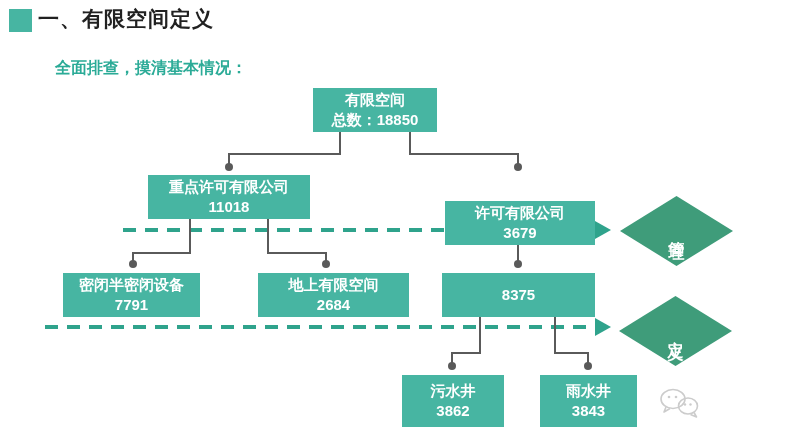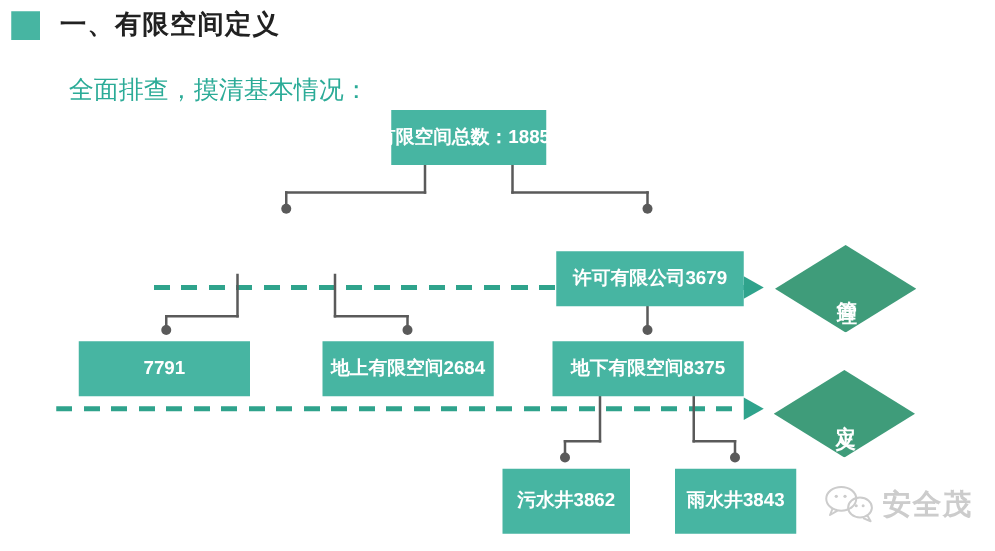--- a/index.html
+++ b/index.html
@@ -14,31 +14,31 @@
   *{margin:0;padding:0;box-sizing:border-box;}
   html,body{background:#fff;}
   body{font-family:"Liberation Sans","DejaVu Sans",sans-serif;}
   .slide{
     position:relative;width:796px;height:441px;background:#ffffff;overflow:hidden;
   }
   .header-square{
     position:absolute;left:9px;top:9px;width:23px;height:23px;background:var(--box-teal);
   }
   .page-title{
-    position:absolute;left:48px;top:5px;font-size:21px;font-weight:700;
+    position:absolute;left:38px;top:5px;font-size:21px;font-weight:700;
     color:var(--title-dark);letter-spacing:1px;white-space:nowrap;font-family:Liberation Mono, monospace;
   }
   .subtitle{
-    position:absolute;left:55px;top:58px;font-size:20px;font-weight:400;
+    position:absolute;left:55px;top:58px;font-size:16px;font-weight:700;
     color:var(--subtitle-teal);white-space:nowrap;
   }
   .node{
     position:absolute;background:var(--box-teal);color:#ffffff;font-weight:700;
     font-size:15px;line-height:20px;text-align:left;
-    display:flex;flex-direction:row;justify-content:center;align-items:center;
+    display:flex;flex-direction:column;justify-content:center;align-items:center;
   }
   .node span{display:block;white-space:nowrap;}
   .conn{position:absolute;background:var(--connector-gray);}
   .dot{
     position:absolute;width:8px;height:8px;border-radius:50%;
     background:var(--connector-gray);
   }
   .dash-line{
     position:absolute;height:4px;
     background:repeating-linear-gradient(90deg,var(--dash-teal) 0 13px,transparent 13px 22px);
@@ -103,33 +103,37 @@
   <div class="dot" style="left:448px;top:362px;"></div>
   <div class="conn" style="left:554px;top:316px;width:2px;height:38px;"></div>
   <div class="conn" style="left:554px;top:352px;width:35px;height:2px;"></div>
   <div class="conn" style="left:587px;top:352px;width:2px;height:14px;"></div>
   <div class="dot" style="left:584px;top:362px;"></div>
 
   <div class="node" style="left:313px;top:88px;width:124px;height:44px;">
     <span>有限空间</span>
     <span>总数：18850</span>
   </div>
+  <div class="node" style="left:148px;top:175px;width:162px;height:44px;">
+    <span>重点许可有限公司</span>
+    <span>11018</span>
+  </div>
   <div class="node" style="left:445px;top:175px;width:150px;height:44px;margin-top:26px;">
     <span>许可有限公司</span>
     <span>3679</span>
   </div>
   <div class="node" style="left:63px;top:273px;width:137px;height:44px;">
+    <span>密闭半密闭设备</span>
     <span>7791</span>
   </div>
-  <div class="node" style="left:258px;top:273px;width:137px;height:44px;">
+  <div class="node" style="left:258px;top:273px;width:151px;height:44px;">
     <span>地上有限空间</span>
     <span>2684</span>
   </div>
   <div class="node" style="left:442px;top:273px;width:153px;height:44px;">
-    <span>地下有限空间</span>
     <span>8375</span>
   </div>
   <div class="node" style="left:402px;top:375px;width:102px;height:52px;">
     <span>污水井</span>
     <span>3862</span>
   </div>
   <div class="node" style="left:540px;top:375px;width:97px;height:52px;">
     <span>雨水井</span>
     <span>3843</span>
   </div>
@@ -145,16 +149,15 @@
     <svg width="42" height="34" viewBox="0 0 42 34">
       <ellipse cx="15" cy="13" rx="12" ry="9.5" fill="none" stroke="#cccccc" stroke-width="1.6"></ellipse>
       <path d="M8 21 L6 26 L12 22.5" fill="none" stroke="#cccccc" stroke-width="1.6" stroke-linejoin="round"></path>
       <circle cx="11" cy="11" r="1.3" fill="#cccccc"></circle>
       <circle cx="18" cy="11" r="1.3" fill="#cccccc"></circle>
       <ellipse cx="30" cy="20" rx="9.5" ry="8" fill="none" stroke="#cccccc" stroke-width="1.6"></ellipse>
       <path d="M36 26.5 L38.5 31 L32.5 28.5" fill="none" stroke="#cccccc" stroke-width="1.6" stroke-linejoin="round"></path>
       <circle cx="27" cy="18.5" r="1.2" fill="#cccccc"></circle>
       <circle cx="32.5" cy="18.5" r="1.2" fill="#cccccc"></circle>
     </svg>
-    <span class="wm-text">安全茂</span>
   </div>
 
 </div>
 
 </body></html>

